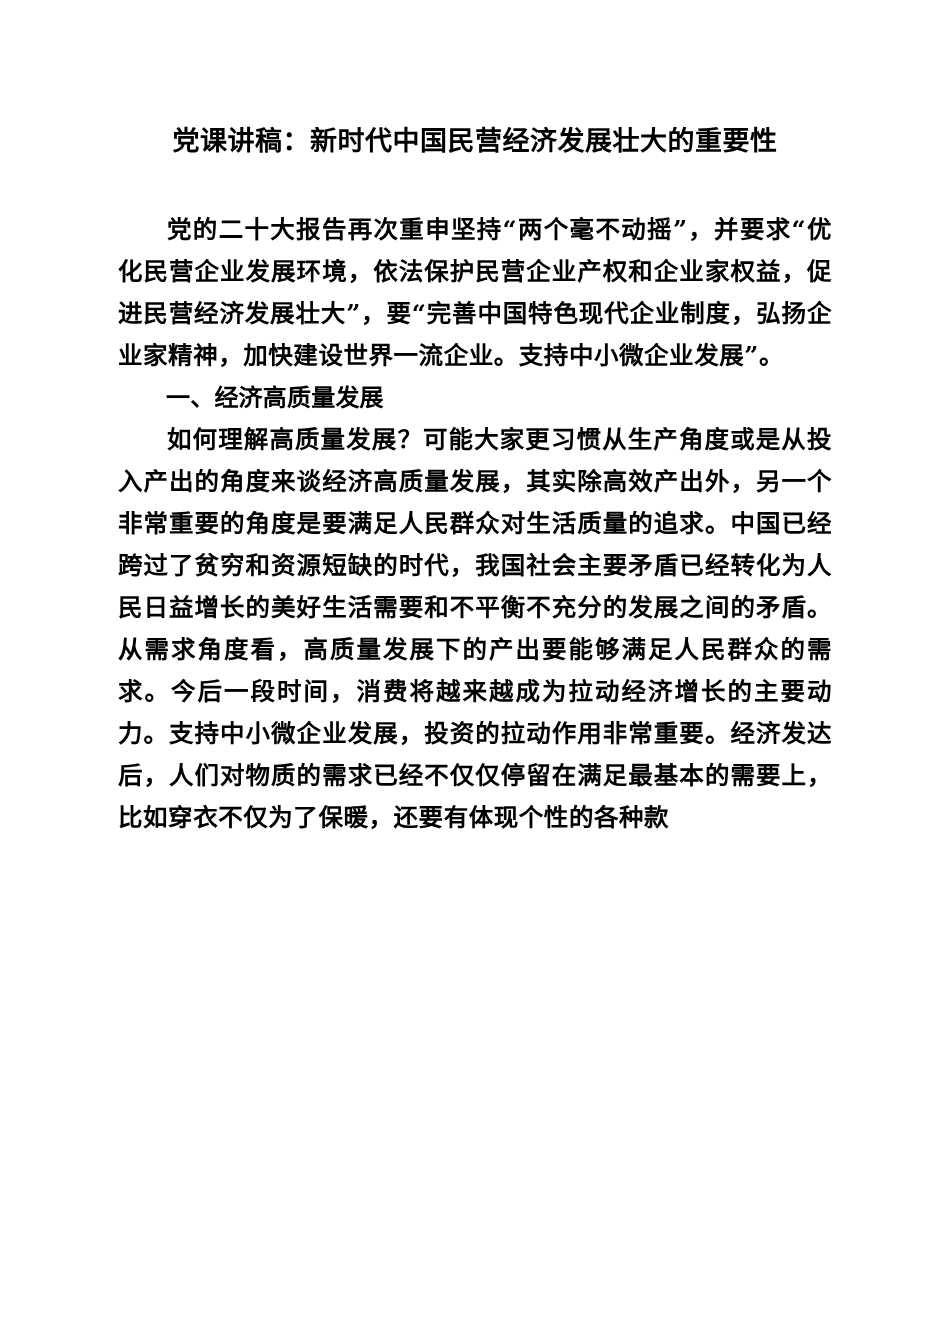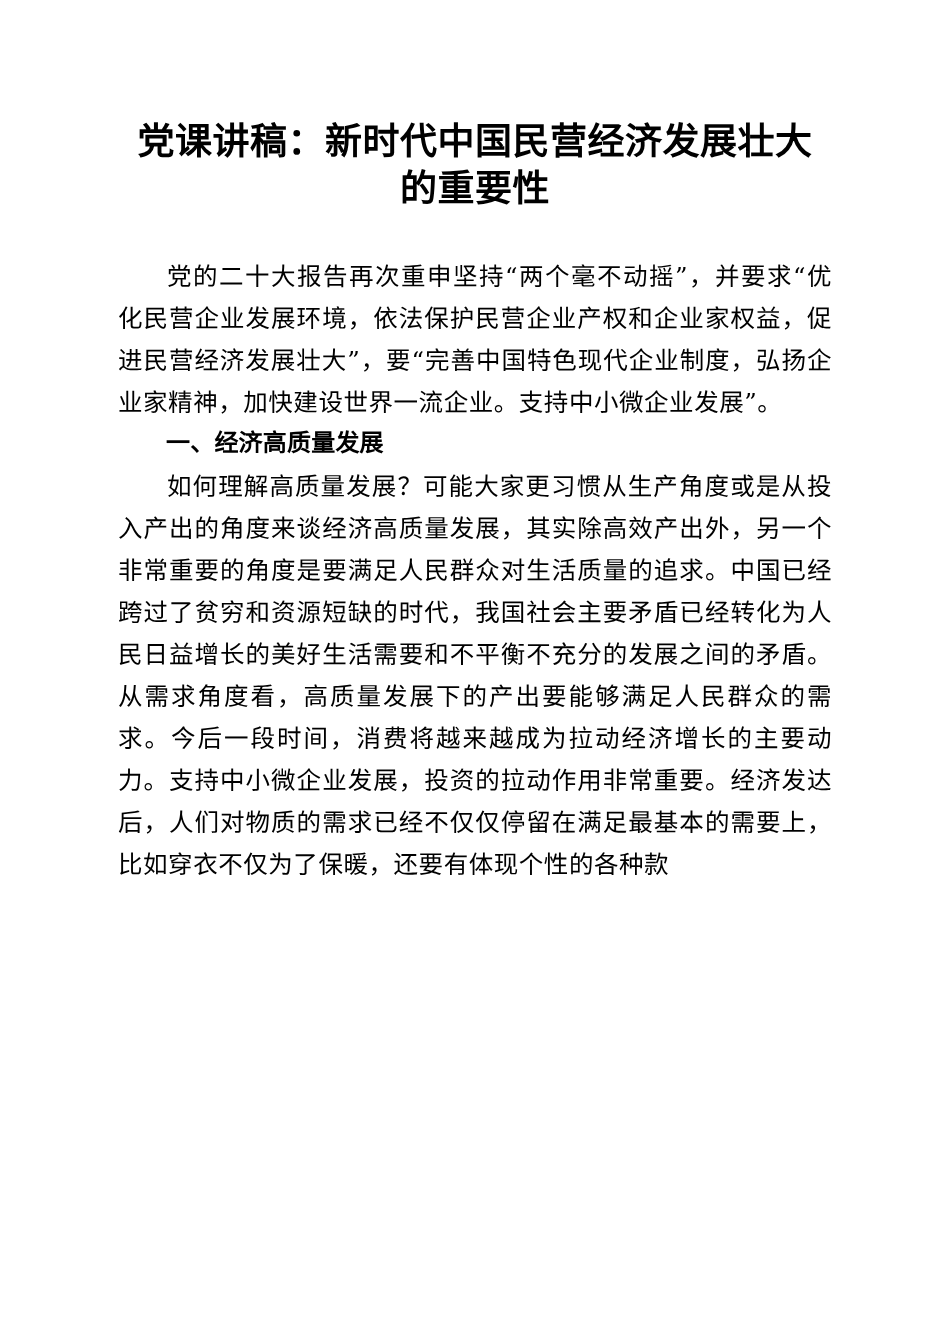--- a/index.html
+++ b/index.html
@@ -23,52 +23,53 @@
     position: absolute;
     left: 118px;
     top: 118px;
     width: 714px;
   }
 
   
   .doc-title {
     font-family: "Liberation Serif", "DejaVu Serif", serif;
     font-weight: bold;
-    font-size: 37px;
+    font-size: 27px;
     line-height: 47px;
     text-align: center;
     color: #000000;
     letter-spacing: 0.5px;
     margin: 0 0 0 0;
     padding: 0 4px;
   }
 
   
   .section-heading {
-    font-family: Liberation Mono, monospace;
+    font-family: Liberation Sans, sans-serif;
     font-weight: bold;
     font-size: 24px;
     line-height: 42px;
     color: #000000;
     text-indent: 2em;
     margin: 0;
     letter-spacing: 0.2px;
   }
 
   
   .body-paragraph {
     font-family: "DejaVu Serif", "Liberation Serif", serif;
     font-size: 24.5px;
     line-height: 42px;
     color: #000000;
     text-indent: 2em;
     text-align: justify;
     text-justify: inter-character;
     margin: 0;
     letter-spacing: 0.55px;
+    font-weight: bold;
   }
 
   .spacer-title-body { height: 44px; }
 </style>
 </head>
 <body>
 
 <div class="page">
   <div class="content">
 

